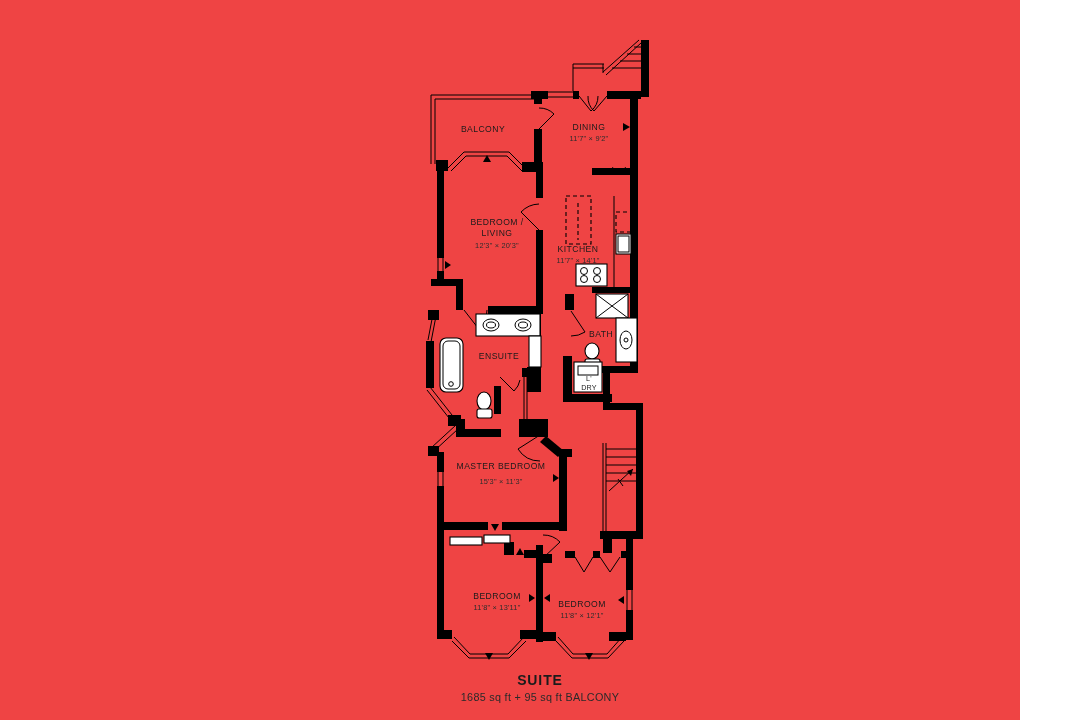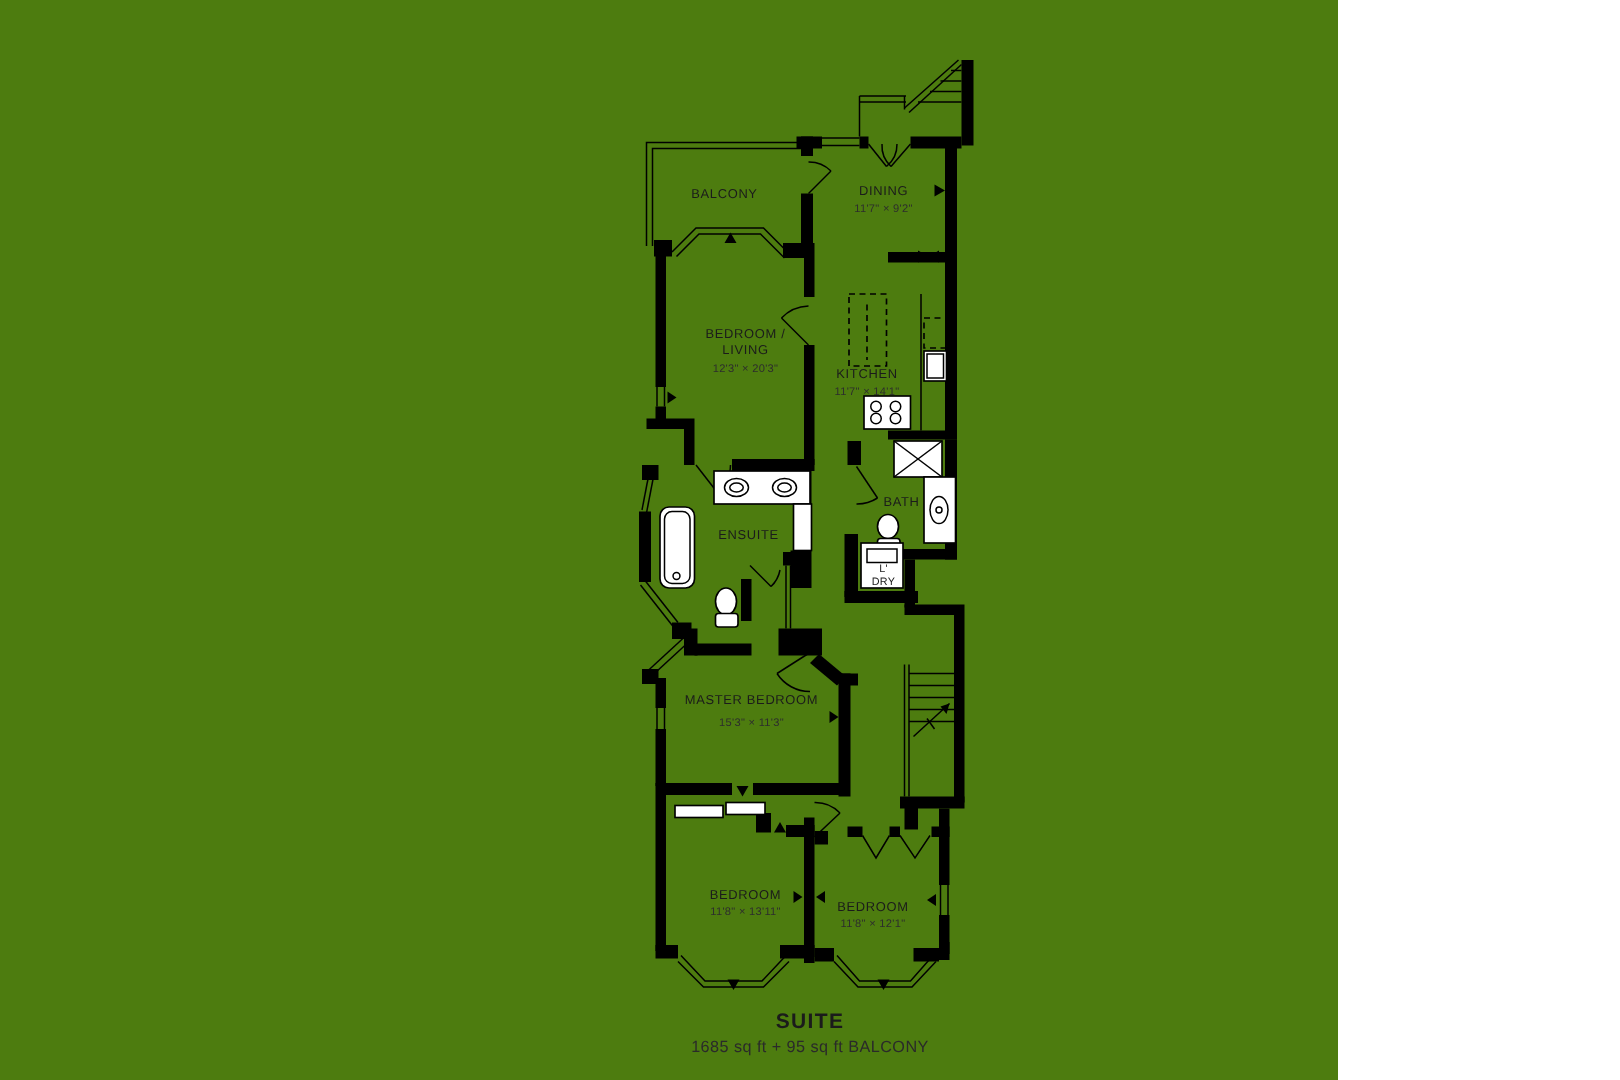--- a/index.html
+++ b/index.html
@@ -1,16 +1,16 @@
 <!DOCTYPE html>
 <html><head>
 <meta charset="utf-8">
 <style>
   html,body{margin:0;padding:0;background:#ffffff;}
-  .page{width:892px;height:720px;position:relative;background:#4d7c0f;overflow:hidden;
+  .page{width:1020px;height:720px;position:relative;background:#ef4444;overflow:hidden;
         font-family:"Liberation Sans",sans-serif;}
   svg{position:absolute;left:0;top:0;}
   .wall{fill:#000000;stroke:none;}
   .thin2{fill:none;stroke:#000000;stroke-width:1;}
   .dash{fill:none;stroke:#000000;stroke-width:1.1;stroke-dasharray:4 3;}
   .fix{fill:#ffffff;stroke:#000000;stroke-width:1.1;}
   .mark{fill:#000000;stroke:none;}
   .room-label{font-size:8.6px;letter-spacing:.45px;fill:#1b1b1b;text-anchor:middle;}
   .room-dims{font-size:7.4px;letter-spacing:.2px;fill:#2d2d2d;text-anchor:middle;}
   .tiny-label{font-size:7.2px;letter-spacing:.2px;fill:#1b1b1b;text-anchor:middle;}

